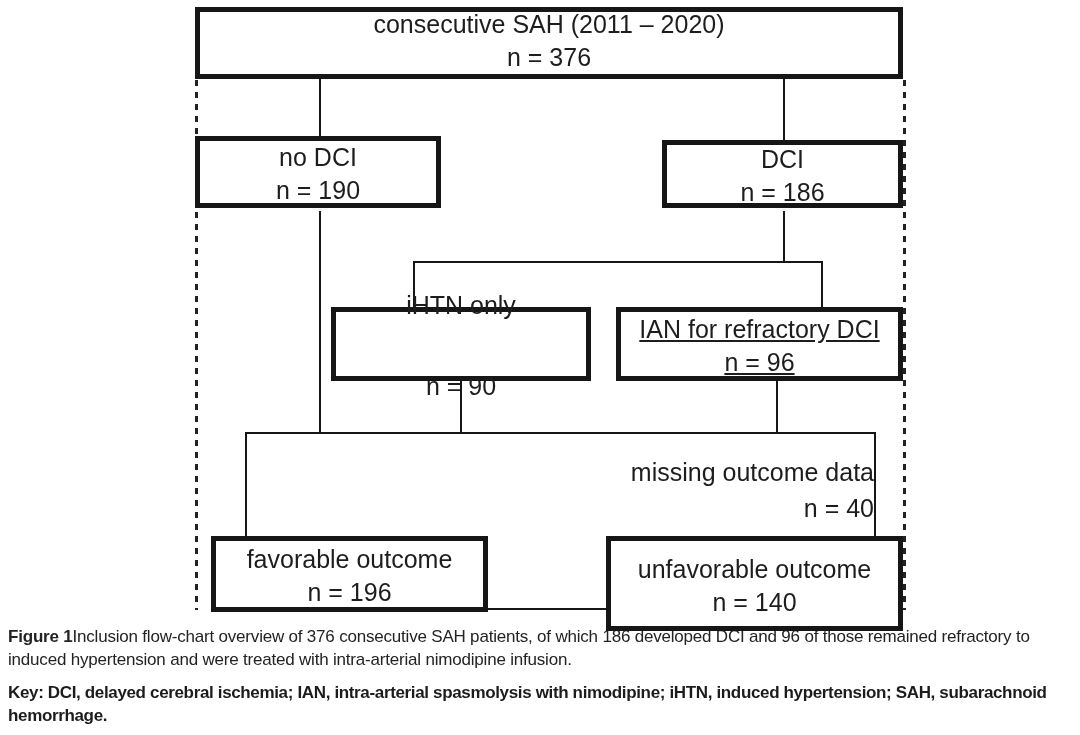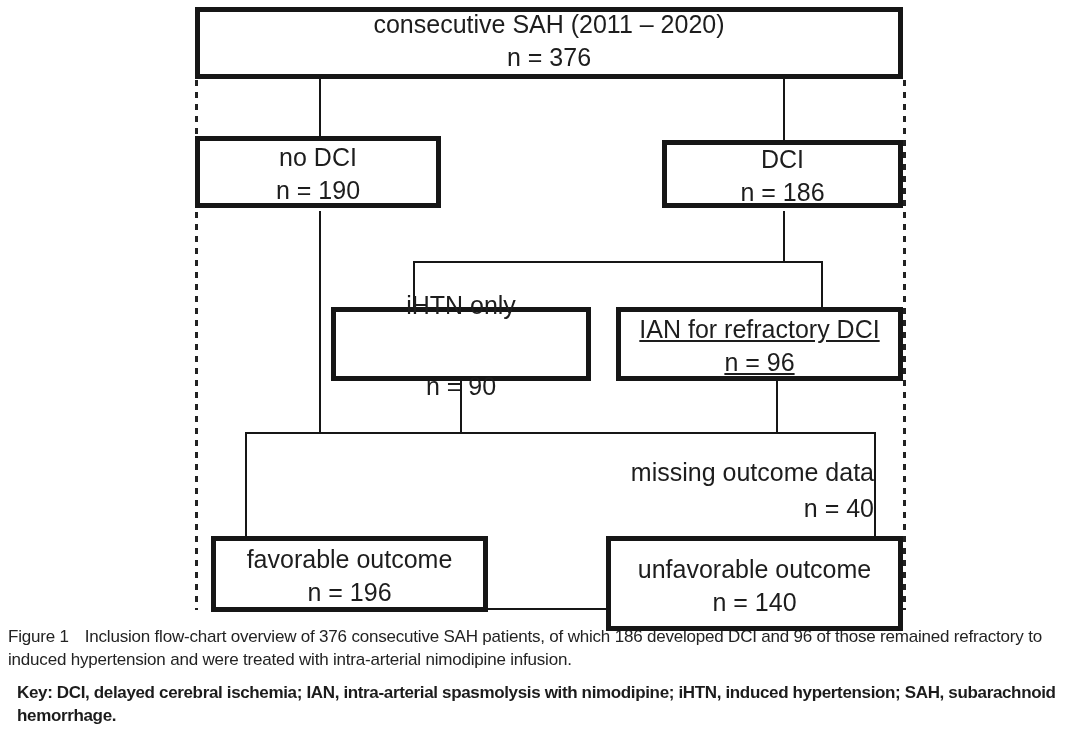--- a/index.html
+++ b/index.html
@@ -53,34 +53,32 @@
     position: absolute;
     left: 8px;
     top: 625px;
     font-size: 17px;
     line-height: 23px;
     letter-spacing: -0.2px;
     color: #232323;
     white-space: nowrap;
   }
   .caption .fig-label {
-    font-weight: normal;
-    margin-right: 16px;
+    font-weight: bold;
   }
   .key {
     position: absolute;
     left: 8px;
     top: 681px;
     font-size: 17px;
     line-height: 23px;
     font-weight: bold;
     letter-spacing: -0.35px;
     color: #1c1c1c;
     white-space: nowrap;
-    margin-left: 9px;
   }
 </style>
 </head>
 <body>
 
 <div class="page">
 
   <div class="dashed" style="left:195px; top:80px; height:530px;"></div>
   <div class="dashed" style="left:903px; top:80px; height:530px;"></div>
 

